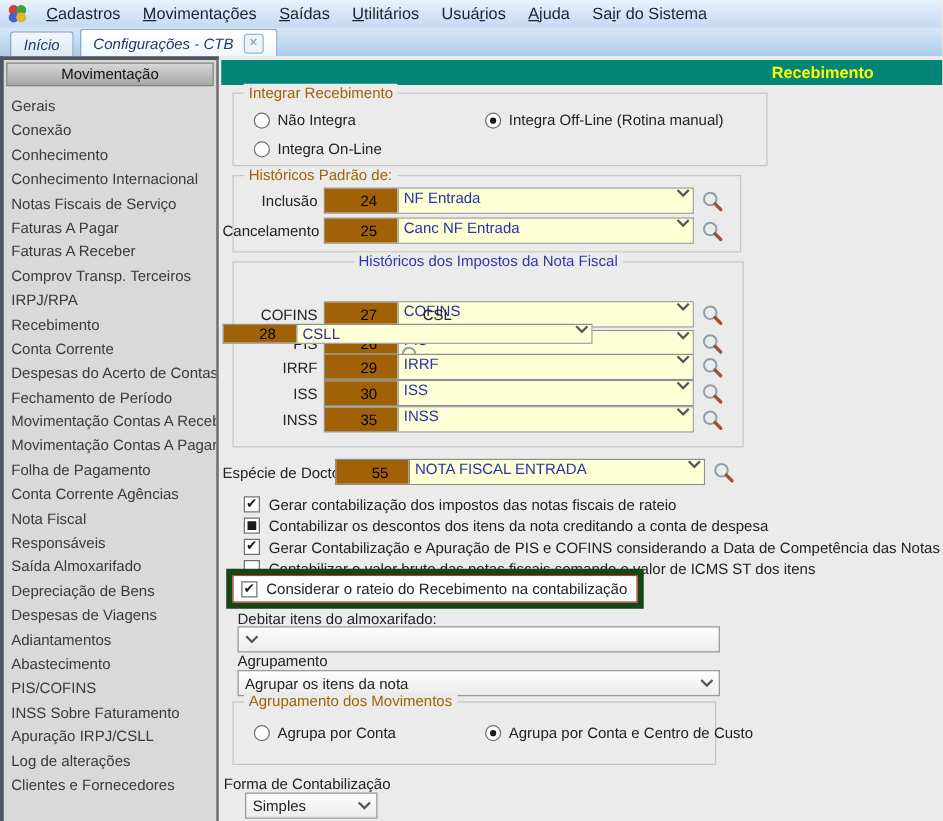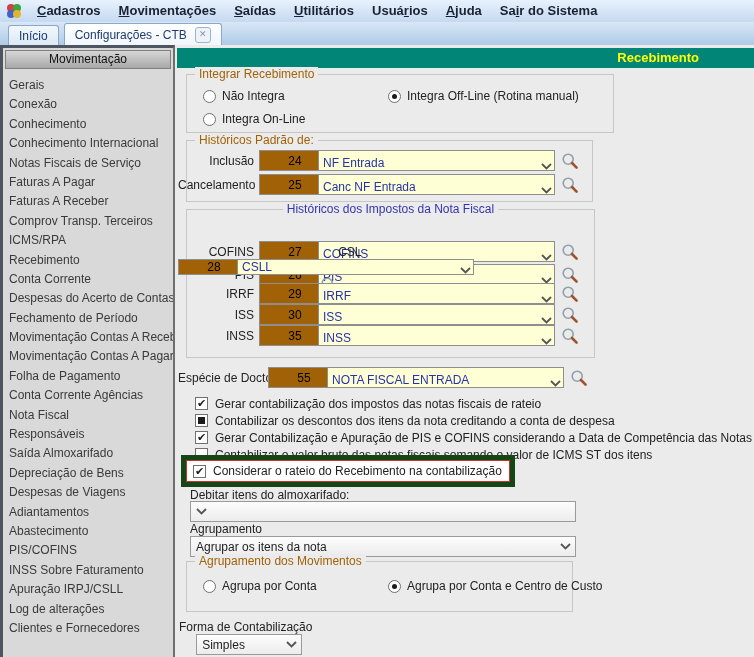--- a/index.html
+++ b/index.html
@@ -9,21 +9,21 @@
     background:#ebebeb;font-size:12px;color:#222;
     --teal:#008577;--yellow:#ffff00;--green:#164616;--red:#cc3328;
     --combobg:#ffffd6;--combotx:#2633aa;--legendblue:#3434b2;
   }
   
   .menubar{position:absolute;left:0;top:0;width:754px;height:22px;
     background:linear-gradient(#e7f2fd,#c5d9f1);border-bottom:1px solid #b5cde8;
     display:flex;align-items:center;}
   .app-icon{width:16px;height:16px;margin:0 6px 0 6px;display:inline-block;}
   .menu-items{display:flex;height:22px;align-items:center;}
-  .menu-item{padding:0 9px;font-size:13px;font-weight:700;color:#1a2130;cursor:default;line-height:22px;}
+  .menu-item{padding:0 9px;font-size:13px;font-weight:400;color:#1a2130;cursor:default;line-height:22px;}
   .menu-item u{text-decoration:underline;}
   
   .tabbar{position:absolute;left:0;top:22px;width:754px;height:23px;
     background:linear-gradient(#d9e7f6,#aecbe8);display:flex;align-items:flex-end;padding-left:8px;box-sizing:border-box;}
   .tab{display:flex;align-items:center;margin-right:5px;padding:0 10px;
     border:1px solid #8aa8cc;border-bottom:none;border-radius:3px 3px 0 0;
     color:#1e3b6e;font-size:12px;height:19px;background:linear-gradient(#f2f7fc,#dce9f6);}
   .tab.active{height:21px;background:linear-gradient(#ffffff,#f0f6fc);}
   .tab-close{display:inline-block;width:14px;height:14px;margin-left:8px;border:1px solid #9cb4cf;
     border-radius:3px;background:#eef3f9;color:#8a97a6;font-size:9px;line-height:13px;text-align:center;}
@@ -48,21 +48,21 @@
   .radio{width:13px;height:13px;border:1px solid #707070;border-radius:50%;background:#fff;
     display:inline-flex;align-items:center;justify-content:center;flex:0 0 13px;box-sizing:border-box;}
   .radio.selected::after{content:"";width:5px;height:5px;border-radius:50%;background:#1b1b1b;}
   .radio-label{font-size:12px;color:#222;}
   
   .hrow{display:flex;align-items:center;position:absolute;height:21px;}
   .hlabel{width:76px;text-align:right;margin-right:5px;font-size:12px;color:#222;white-space:nowrap;}
   .hlabel.wide{width:85px;}
   .fieldgrp{display:flex;height:21px;border:1px solid #8e8e8e;box-sizing:border-box;background:#fff;}
   .code-input{width:58px;border:none;outline:none;text-align:center;padding:0 4px 0 16px;font:12px "Liberation Sans","DejaVu Sans",sans-serif;background:#a16207;box-sizing:border-box;}
-  .combo{width:236px;background:var(--combobg);border-left:1px solid #8e8e8e;display:flex;align-items:flex-end;box-sizing:border-box;}
+  .combo{width:236px;background:var(--combobg);border-left:1px solid #8e8e8e;display:flex;align-items:flex-start;box-sizing:border-box;}
   .combo-text{flex:1;padding-left:4px;color:var(--combotx);font-size:12px;white-space:nowrap;overflow:hidden;}
   .chev{width:16px;display:flex;justify-content:center;align-items:center;}
   .lookup{margin-left:5px;width:20px;height:20px;display:inline-block;}
   
   .check-list{position:absolute;left:14px;top:350px;}
   .check-row{display:flex;align-items:center;gap:7px;height:17px;padding-left:4px;}
   .checkbox{width:13px;height:13px;border:1px solid #707070;background:#fff;flex:0 0 13px;
     display:inline-flex;align-items:center;justify-content:center;font-size:11px;color:#1b1b1b;line-height:11px;box-sizing:border-box;}
   .checkbox.indet::after{content:"";width:7px;height:7px;background:#1b1b1b;}
   .check-label{font-size:12px;color:#222;white-space:nowrap;}
@@ -95,21 +95,21 @@
       <div class="menu-item"><u>M</u>ovimentações</div>
       <div class="menu-item"><u>S</u>aídas</div>
       <div class="menu-item"><u>U</u>tilitários</div>
       <div class="menu-item">Usuá<u>r</u>ios</div>
       <div class="menu-item"><u>A</u>juda</div>
       <div class="menu-item">Sa<u>i</u>r do Sistema</div>
     </div>
 </div>
 
 <div class="tabbar">
-    <div style="display:flex;align-items:flex-end;" id="tabs">
+    <div style="display:flex;align-items:flex-end;font-style:italic;" id="tabs">
       <div class="tab">
         <span class="tab-label">Início</span>
       </div>
       <div class="tab active">
         <span class="tab-label">Configurações - CTB</span>
         <span class="tab-close">✕</span>
       </div>
     </div>
   </div>
 
@@ -117,21 +117,21 @@
   <div class="sidebar-header">Movimentação</div>
   <div class="side-items" id="side-items">
       <div class="side-item">Gerais</div>
       <div class="side-item">Conexão</div>
       <div class="side-item">Conhecimento</div>
       <div class="side-item">Conhecimento Internacional</div>
       <div class="side-item">Notas Fiscais de Serviço</div>
       <div class="side-item">Faturas A Pagar</div>
       <div class="side-item">Faturas A Receber</div>
       <div class="side-item">Comprov Transp. Terceiros</div>
-      <div class="side-item">ICMS/RPA</div>
+      <div class="side-item">IRPJ/RPA</div>
       <div class="side-item">Recebimento</div>
       <div class="side-item">Conta Corrente</div>
       <div class="side-item">Despesas do Acerto de Contas</div>
       <div class="side-item">Fechamento de Período</div>
       <div class="side-item">Movimentação Contas A Receber</div>
       <div class="side-item">Movimentação Contas A Pagar</div>
       <div class="side-item">Folha de Pagamento</div>
       <div class="side-item">Conta Corrente Agências</div>
       <div class="side-item">Nota Fiscal</div>
       <div class="side-item">Responsáveis</div>

